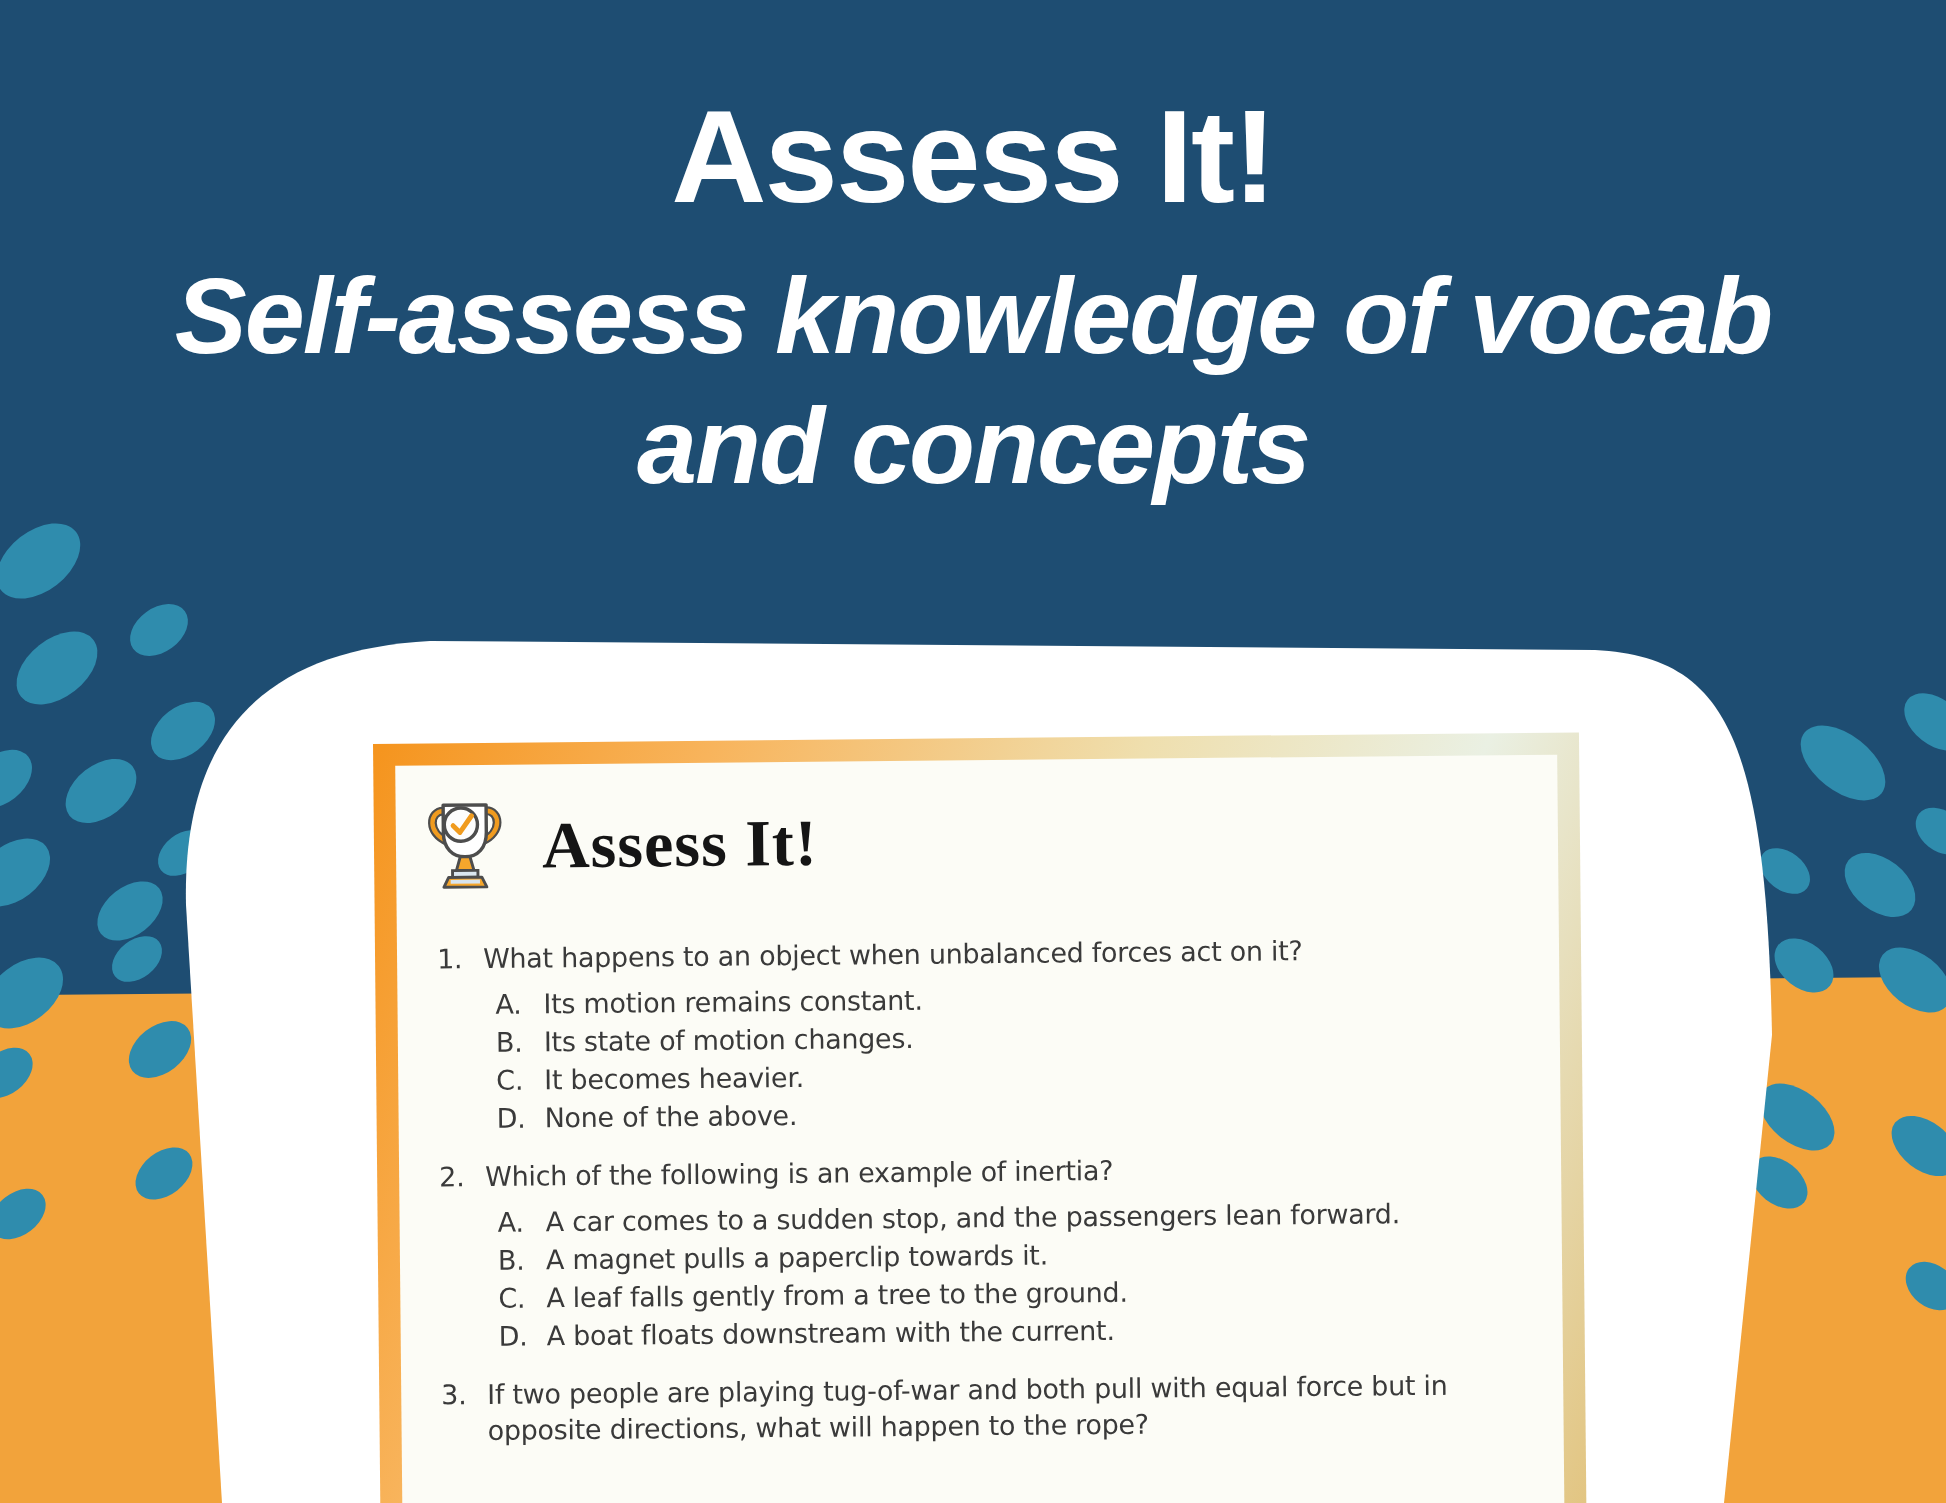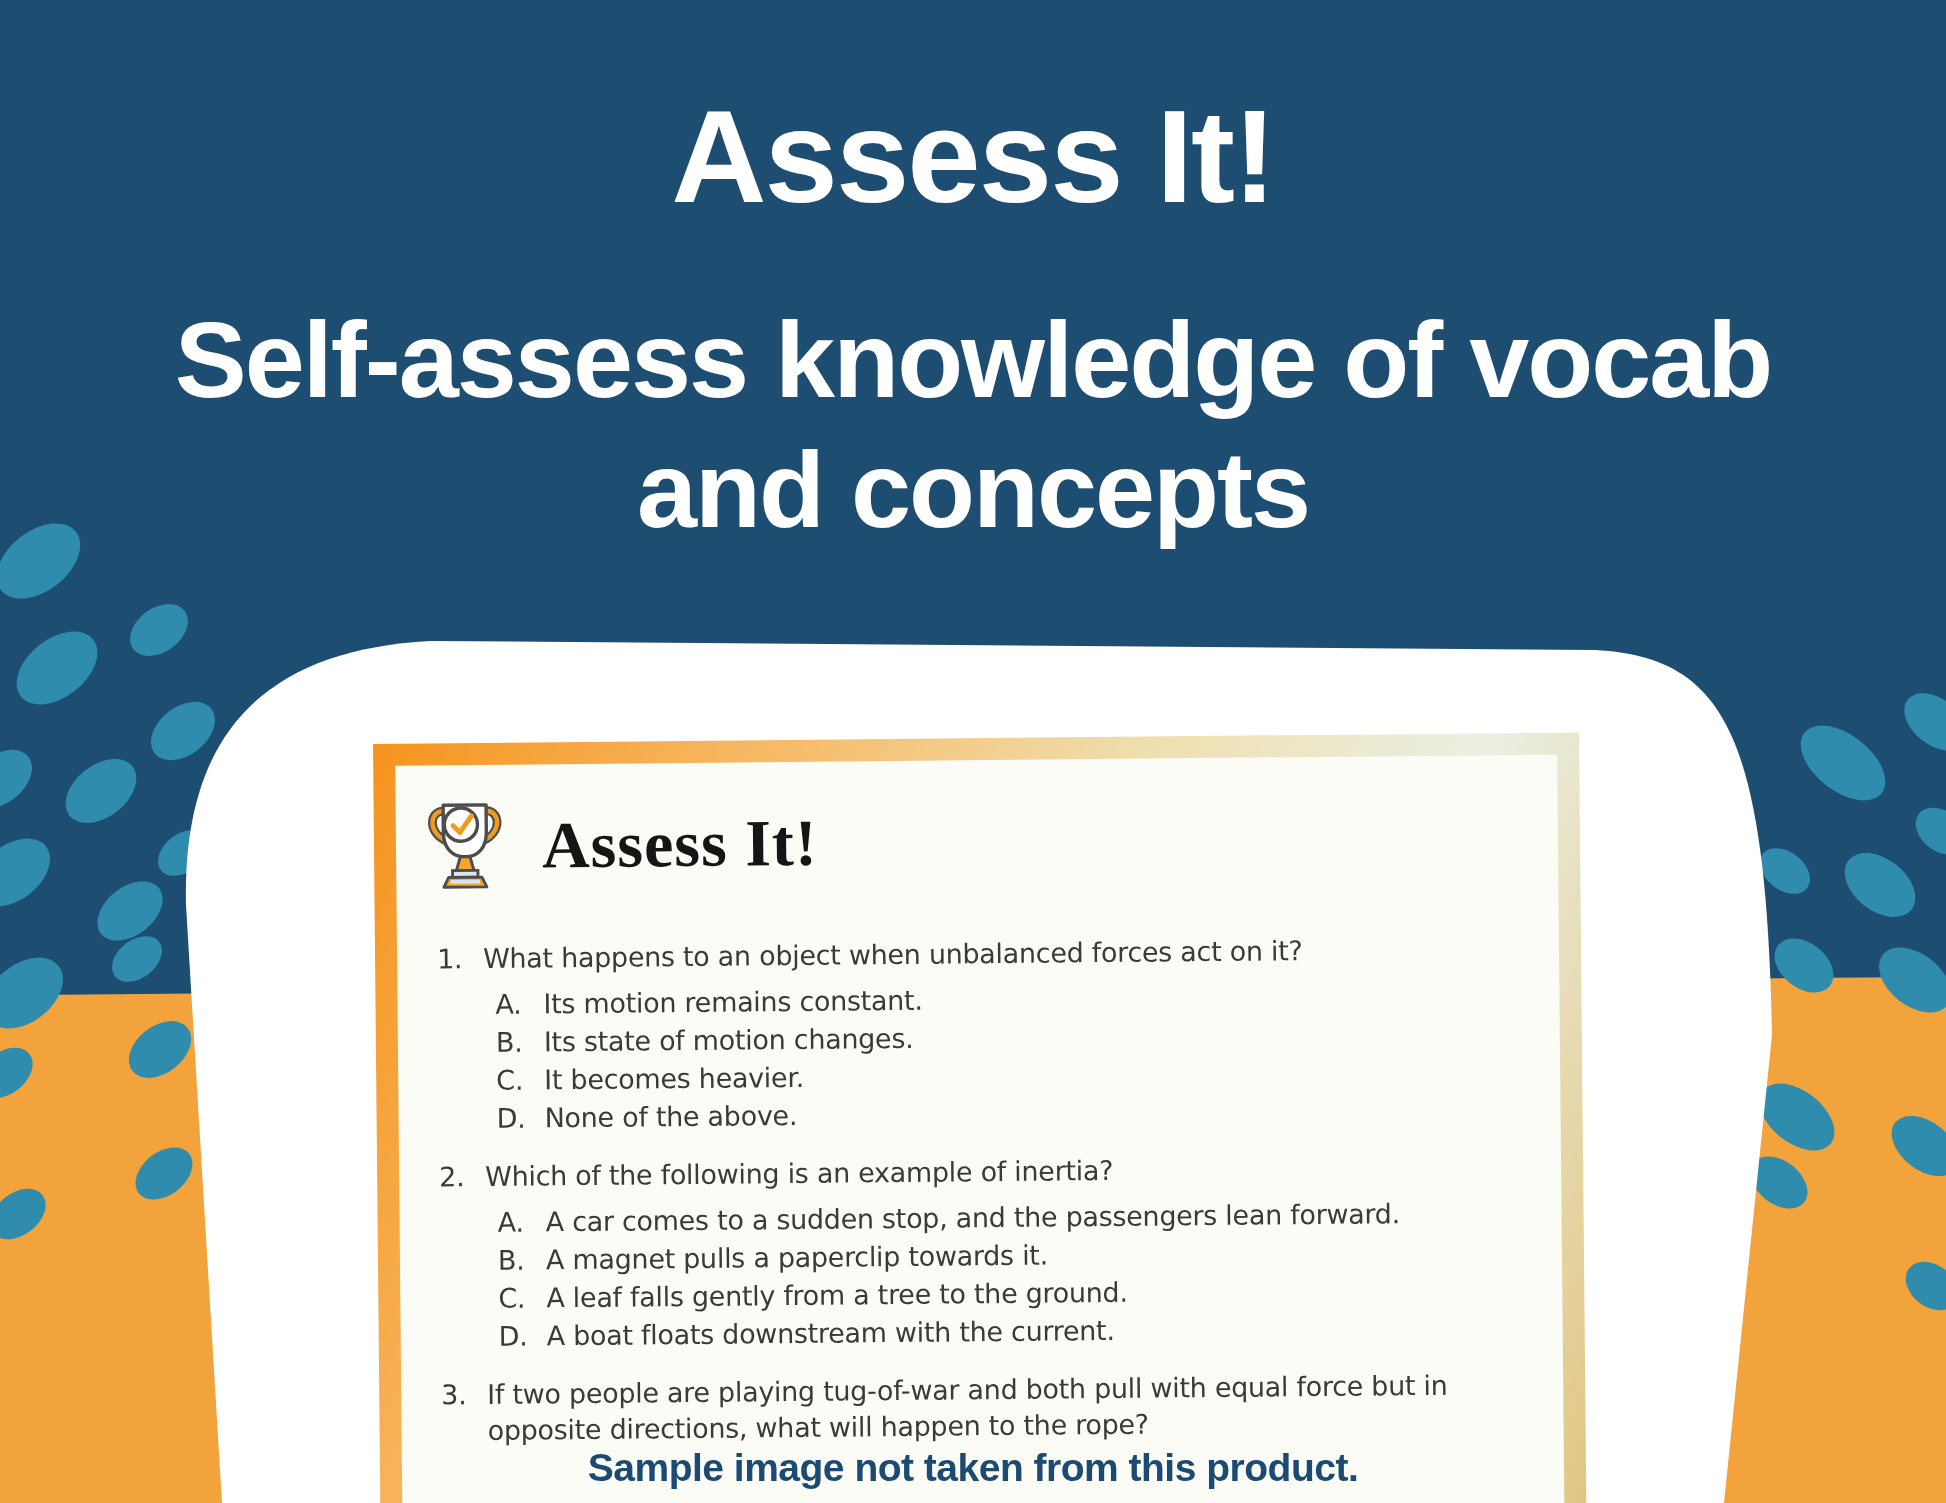--- a/index.html
+++ b/index.html
@@ -25,22 +25,22 @@
   
   .hero{
     position:absolute;left:0;top:88px;width:100%;
     text-align:center;color:var(--hero-text,#FFFFFF);
     z-index:4;
   }
   .hero h1{
     margin:0;font-size:132px;font-weight:700;letter-spacing:-2px;line-height:1.05;
   }
   .hero .subtitle{
-    margin:68px 0 0 0;font-size:108px;font-weight:700;letter-spacing:-2px;
-    line-height:1.21;white-space:pre-line;
+    margin:24px 0 0 0;font-size:108px;font-weight:700;letter-spacing:-2px;
+    line-height:1.21;white-space:pre-line;font-style:italic;
   }
   
   .worksheet{
     position:absolute;left:373px;top:744px;width:1206px;height:820px;
     transform:rotate(-0.55deg);transform-origin:0 0;
     background:linear-gradient(113deg,#F5941D 0%,#F8B45C 22%,#EFDFAE 50%,#EAF0E3 72%,#E2C37D 100%);
     padding:22px;box-sizing:border-box;
     z-index:3;
   }
   .ws-paper{
@@ -189,15 +189,14 @@
         </div>
     </div>
   </div>
 
   <div class="hero">
     <h1>Assess It!</h1>
     <div class="subtitle">Self-assess knowledge of vocab
 and concepts</div>
   </div>
 
-  <div class="sample-note">Sample image not taken from this product.</div>
 
 </div>
 
 </body></html>

